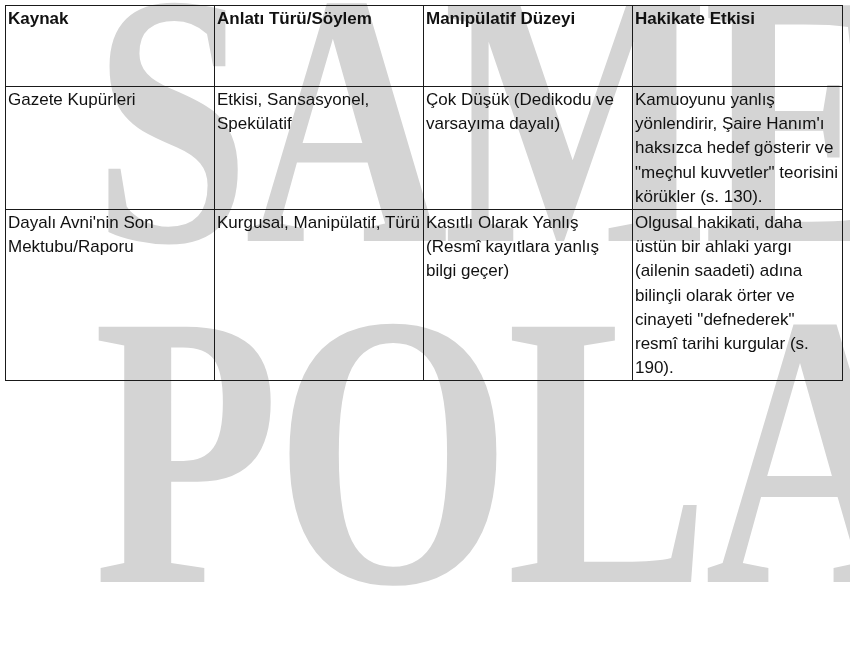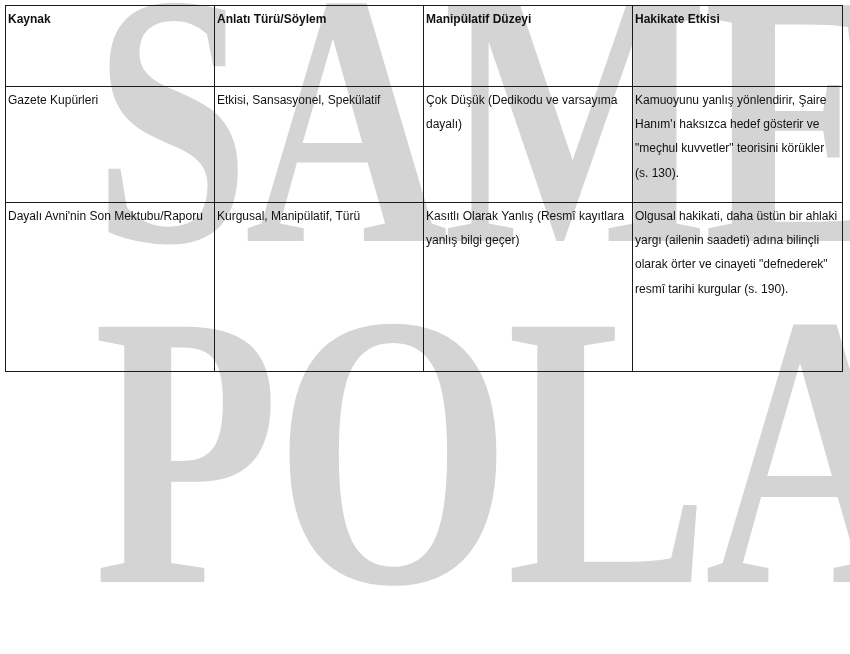--- a/index.html
+++ b/index.html
@@ -52,21 +52,21 @@
       width: 837px;
       border-collapse: collapse;
       z-index: 1;
       table-layout: fixed;
     }
     table.doc-table td, table.doc-table th {
       border: 1.5px solid #1a1a1a;
       vertical-align: top;
       text-align: left;
       padding: 1px 2px 0 2px;
-      font-size: 12px;
+      font-size: 17px;
       line-height: 24.2px;
       font-weight: normal;
       background: transparent;
     }
     table.doc-table th {
       font-weight: bold;
     }
     th.h-big { font-size: 22px; line-height: 29px; }
     th.h-small { font-size: 17px; line-height: 24px; margin-top: 16px; }
     th.h-mid { font-size: 20px; line-height: 28px; }

